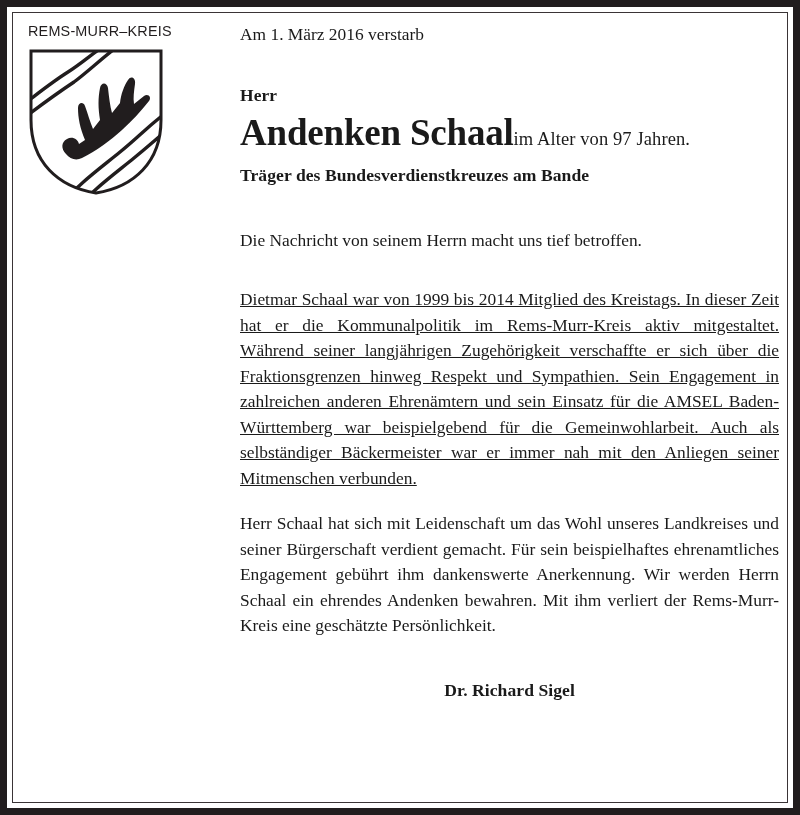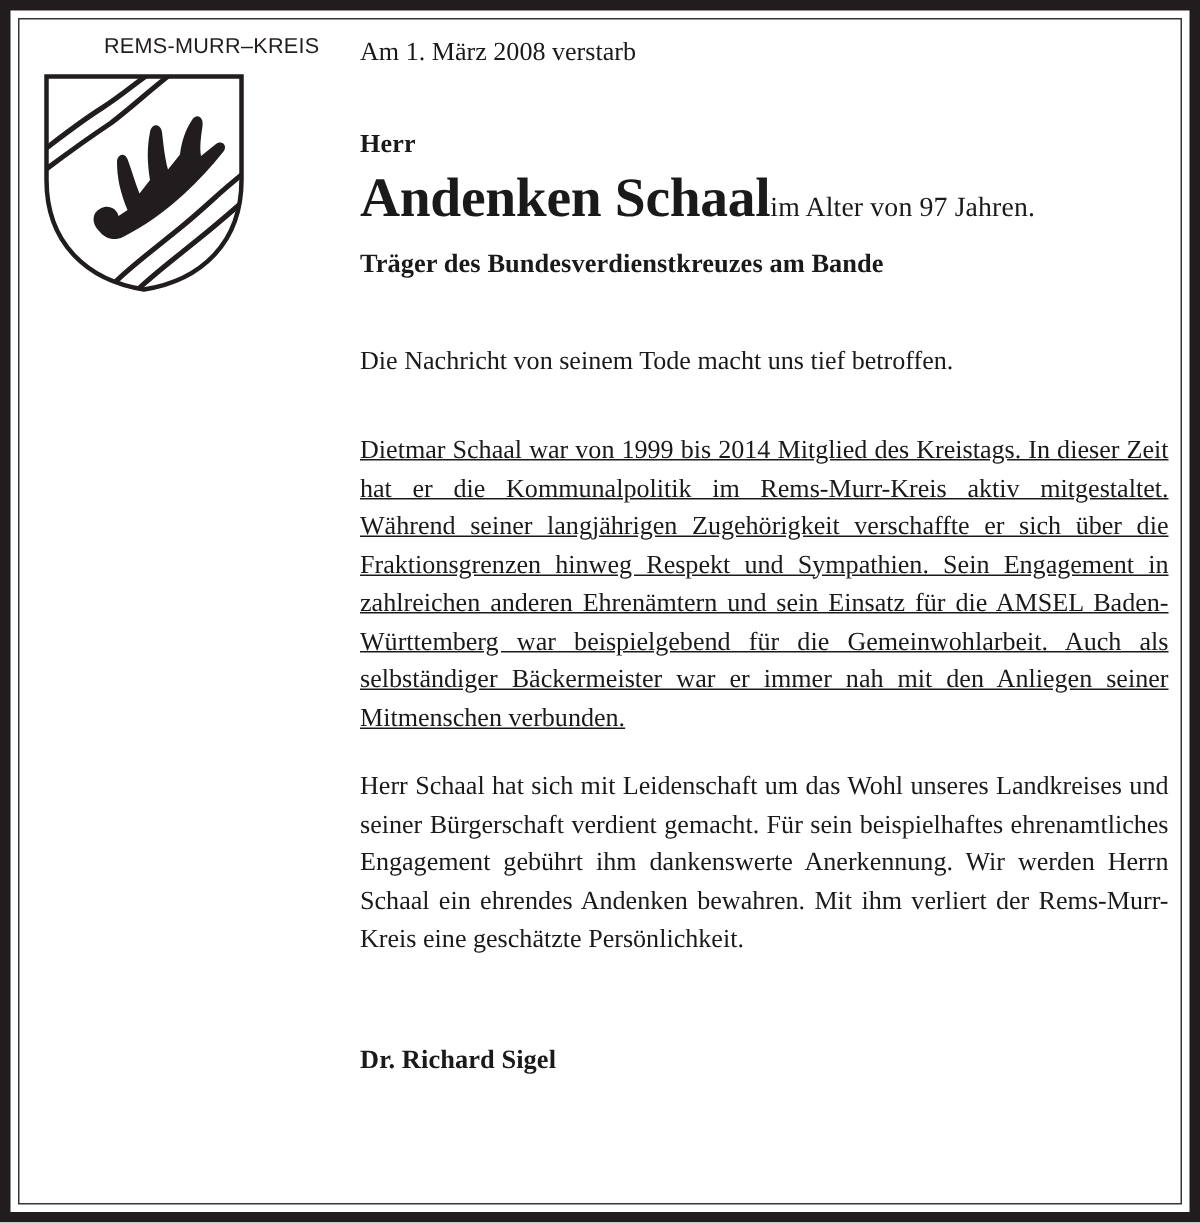--- a/index.html
+++ b/index.html
@@ -52,21 +52,20 @@
     top: 16px;
     width: 185px;
   }
   .crest-label {
     font-family: "Liberation Sans", "DejaVu Sans", sans-serif;
     font-size: 14.4px;
     letter-spacing: 0.2px;
     color: #211d1e;
     white-space: nowrap;
     margin-bottom: 9px;
-    text-align: right;
   }
   .crest-shield {
     display: block;
     width: 136px;
     height: 148px;
   }
 
   
   .text-col {
     position: absolute;
@@ -112,28 +111,29 @@
 
   .para {
     font-size: 17.4px;
     line-height: 1.465;
     text-align: justify;
     text-justify: inter-word;
     margin: 0;
   }
   .para-condolence { margin-bottom: 34px; }
   .para-body       { margin-bottom: 20px; text-decoration: underline; }
-  .para-closing    { margin-bottom: 56px; }
+  .para-closing    { margin-bottom: 40px; }
 
   .signature { margin: 0; }
   .sig-name {
     font-size: 17.6px;
     font-weight: bold;
     line-height: 1.35;
     letter-spacing: 0.05px;
+    text-align: center;
   }
   .sig-role {
     font-size: 17.4px;
     line-height: 1.35;
   }
 </style>
 </head>
 <body>
 
 <div class="notice">
@@ -180,31 +180,31 @@
                    C120,45 124,49 121,53
                    C113,63 104,73 94,82
                    C82,93 68,103 54,110
                    C48,113 42,111 38,106 Z" fill="#211d1e"></path>
         </g>
       </svg>
     </div>
 
     <div class="text-col">
 
-      <p class="line-date">Am 1. März 2008 verstarb</p>
+      <p class="line-date">Am 1. März 2016 verstarb</p>
 
       <p class="salutation">Herr</p>
 
       <p class="name-line">
         <span class="deceased-name">Andenken Schaal</span><span class="age-text">im Alter von 97 Jahren.</span>
       </p>
 
       <p class="honour">Träger des Bundesverdienstkreuzes am Bande</p>
 
-      <p class="para para-condolence">Die Nachricht von seinem Tode macht uns tief betroffen.</p>
+      <p class="para para-condolence">Die Nachricht von seinem Herrn macht uns tief betroffen.</p>
 
       <p class="para para-body">Dietmar Schaal war von 1999 bis 2014 Mitglied des Kreistags. In dieser Zeit hat er die Kommunalpolitik im Rems-Murr-Kreis aktiv mitgestaltet. Während seiner langjährigen Zugehörigkeit verschaffte er sich über die Fraktionsgrenzen hinweg Respekt und Sympathien. Sein Engagement in zahlreichen anderen Ehrenämtern und sein Einsatz für die AMSEL Baden-Württemberg war beispielgebend für die Gemeinwohlarbeit. Auch als selbständiger Bäckermeister war er immer nah mit den Anliegen seiner Mitmenschen verbunden.</p>
 
       <p class="para para-closing">Herr Schaal hat sich mit Leidenschaft um das Wohl unseres Landkreises und seiner Bürgerschaft verdient gemacht. Für sein beispielhaftes ehrenamtliches Engagement gebührt ihm dankenswerte Anerkennung. Wir werden Herrn Schaal ein ehrendes Andenken bewahren. Mit ihm verliert der Rems-Murr-Kreis eine geschätzte Persönlichkeit.</p>
 
       <div class="signature">
         <div class="sig-name">Dr. Richard Sigel</div>
       </div>
 
     </div>

